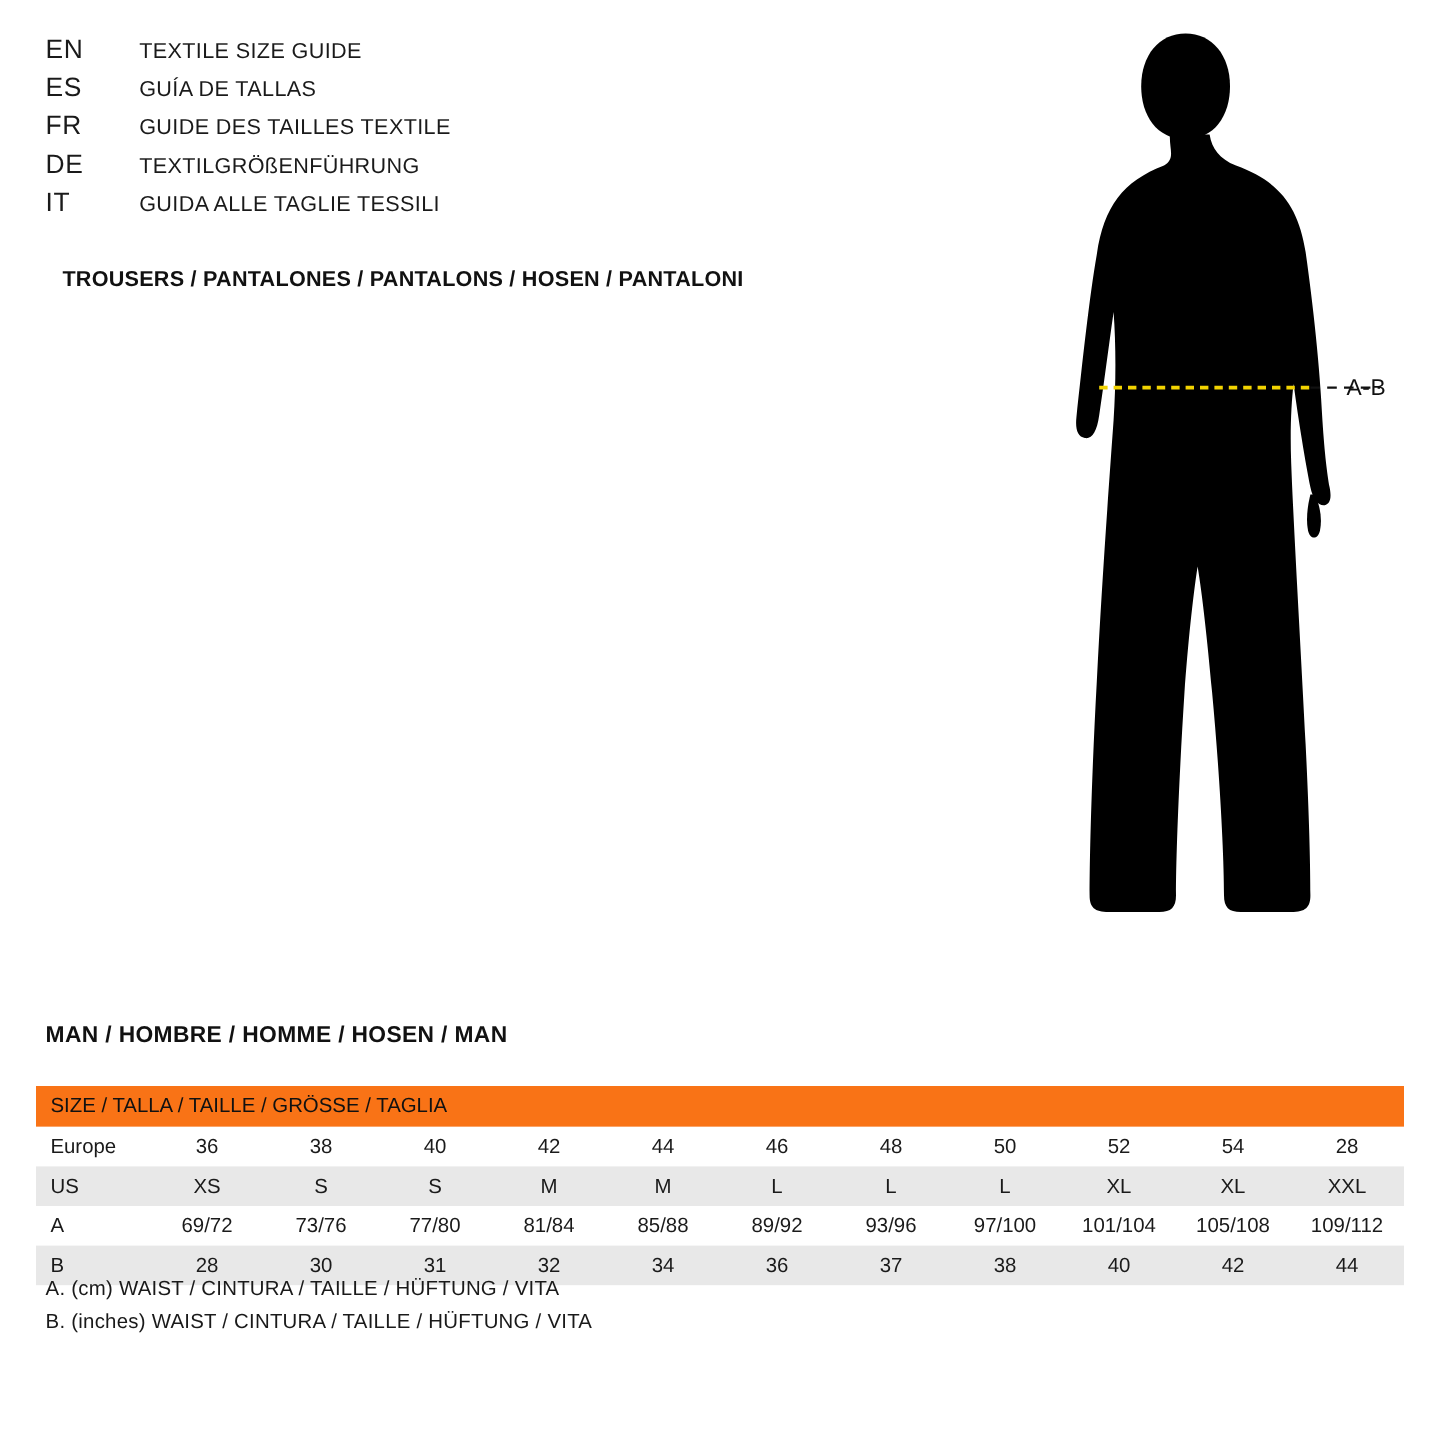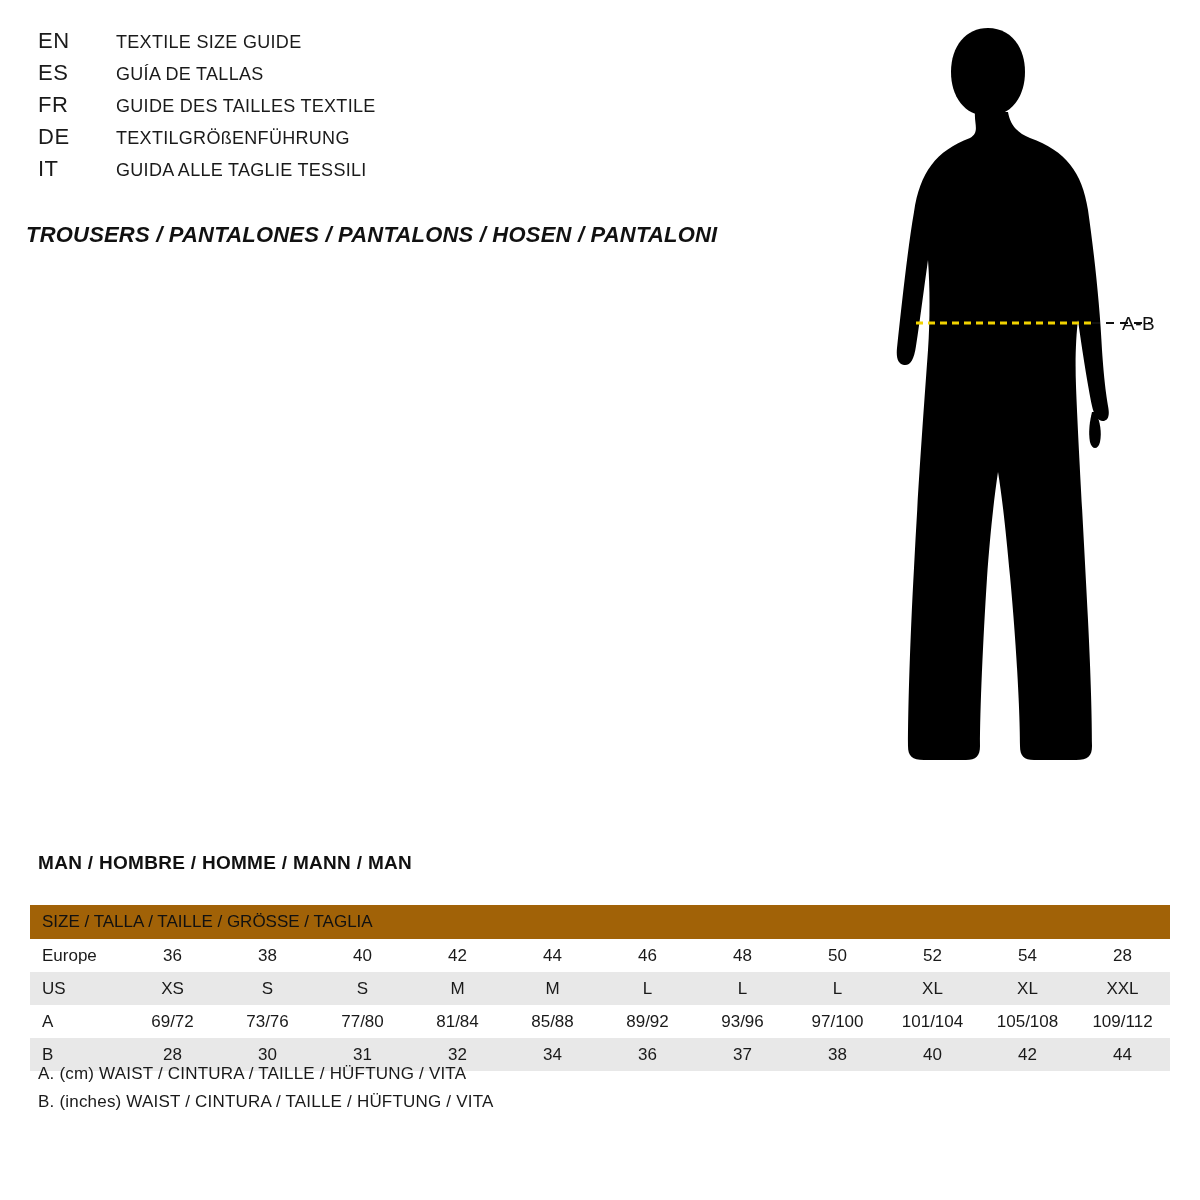--- a/index.html
+++ b/index.html
@@ -37,27 +37,26 @@
   }
   .lang-text {
     font-size: 18px;
     letter-spacing: 0.3px;
     color: #1a1a1a;
     white-space: nowrap;
   }
   .garment-title {
     position: absolute;
     top: 222px;
-    left: 26px;
-    font-size: 22px;
+    left: 52px;
+    font-size: 18px;
     font-weight: bold;
     letter-spacing: 0.2px;
     color: #111111;
     white-space: nowrap;
-    font-style: italic;
   }
 
   
   .figure-wrap {
     position: absolute;
     left: 820px;
     top: 20px;
     width: 380px;
     height: 790px;
   }
@@ -99,21 +98,21 @@
     padding: 0;
     text-align: center;
     vertical-align: middle;
   }
   .size-table td.label {
     text-align: left;
     padding-left: 12px;
     width: 160px;
   }
   .size-table tr.header td {
-    background: #a16207;
+    background: #f97316;
     font-size: 17px;
     color: #111111;
     height: 34px;
     text-align: left;
     padding-left: 12px;
   }
   .size-table tr.shade td {
     background: #e8e8e8;
   }
   .size-table tr.plain td {
@@ -241,21 +240,21 @@
     </svg>
 
     <svg width="380" height="790" viewBox="0 0 380 790" style="position:absolute;left:0;top:0;" xmlns="http://www.w3.org/2000/svg">
       <line x1="96" y1="303" x2="272" y2="303" stroke="#f2d300" stroke-width="3" stroke-dasharray="7 5"></line>
       <line x1="272" y1="303" x2="330" y2="303" stroke="#111111" stroke-width="2" stroke-dasharray="8 6"></line>
     </svg>
   </div>
 
   <div class="ab-label">A-B</div>
 
-  <div class="section-title">MAN / HOMBRE / HOMME / MANN / MAN</div>
+  <div class="section-title">MAN / HOMBRE / HOMME / HOSEN / MAN</div>
 
   <table class="size-table">
     <tbody>
       <tr class="header">
         <td colspan="12">SIZE / TALLA / TAILLE / GRÖSSE / TAGLIA</td>
       </tr>
       <tr class="plain">
         <td class="label">Europe</td>
         <td>36</td>
         <td>38</td>

